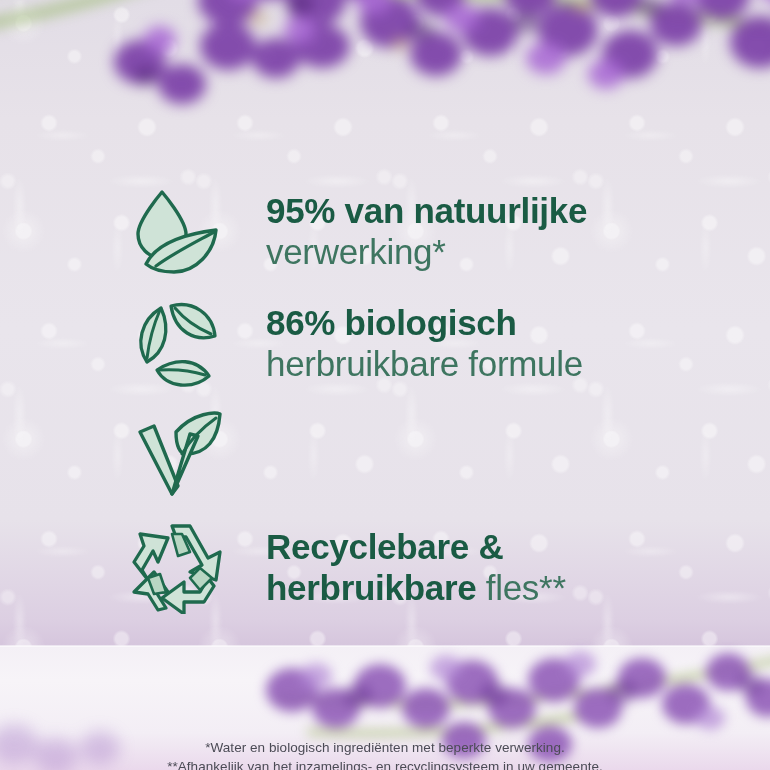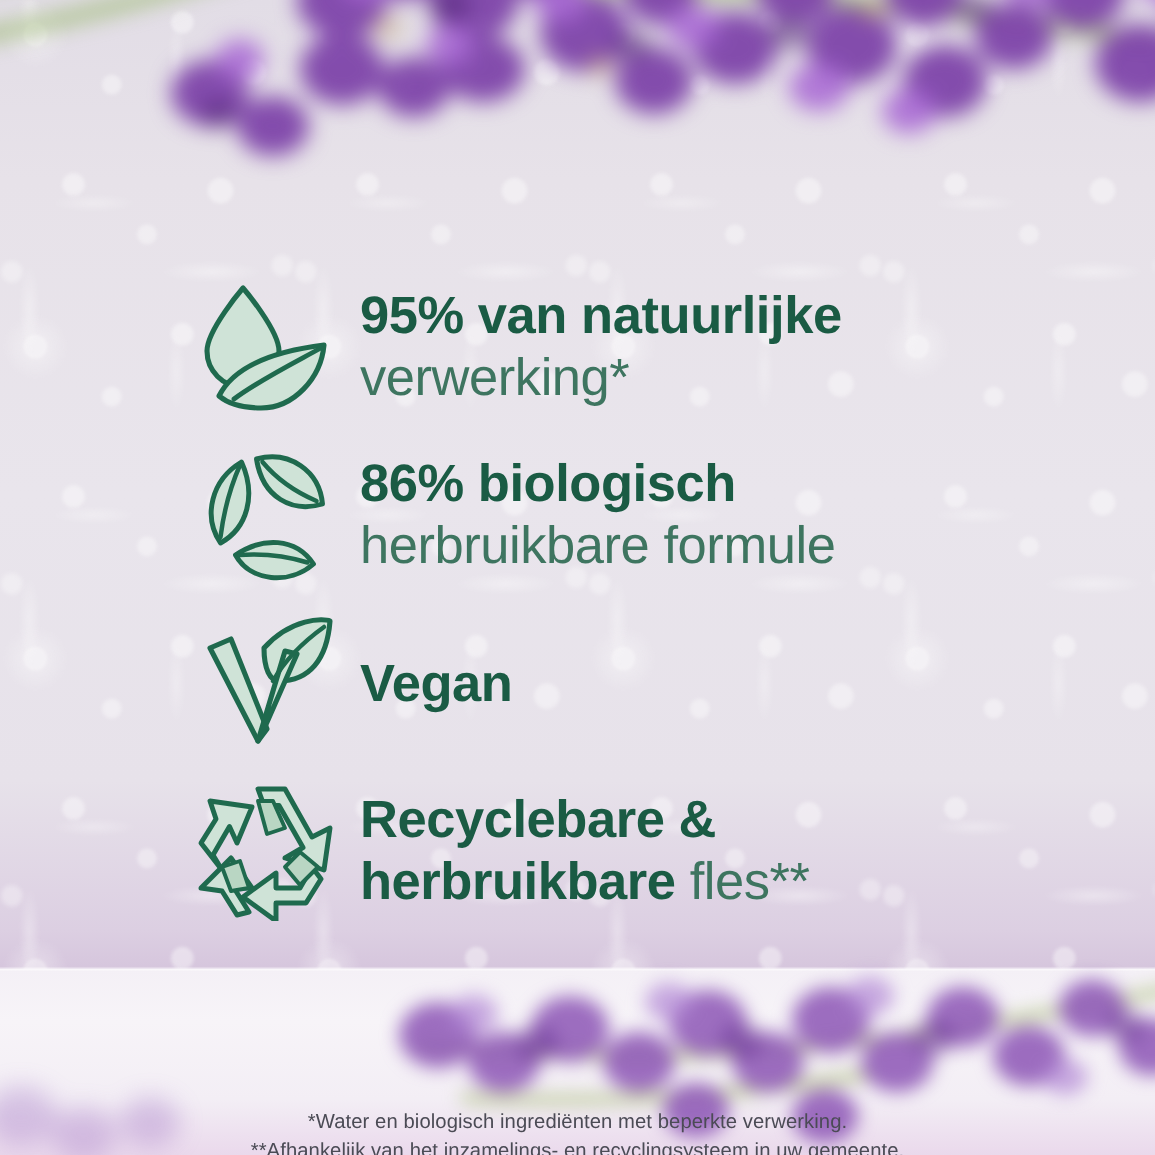--- a/index.html
+++ b/index.html
@@ -114,21 +114,21 @@
   }
   .feature-icon {
     flex: 0 0 100px;
     width: 100px;
     height: 96px;
     display: flex;
     align-items: center;
     justify-content: center;
   }
   .feature-text {
-    margin-left: 12px;
+    margin-left: 38px;
     color: #1b5c46;
     font-size: 35px;
     line-height: 1.16;
     letter-spacing: -.3px;
   }
   .feature-text .strong {
     font-weight: 700;
     color: #1a5b44;
   }
   .feature-text .light {
@@ -298,23 +298,20 @@
 
     <div class="feature-row">
       <div class="feature-icon">
         <svg width="92" height="92" viewBox="0 0 92 92">
           <path d="M44 22 C 62 2, 84 2, 88 4 C 86 30, 74 44, 54 44 C 48 44, 44 36, 44 22 Z" fill="#cfe3d7" stroke="#1f6a4e" stroke-width="3.4" stroke-linejoin="round"></path>
           <path d="M8 22 L 22 16 L 46 76 L 40 84 Z" fill="#cfe3d7" stroke="#1f6a4e" stroke-width="3.4" stroke-linejoin="round"></path>
           <path d="M40 84 L 44 76 L 66 26 L 58 24 Z" fill="#cfe3d7" stroke="#1f6a4e" stroke-width="3.4" stroke-linejoin="round"></path>
           <path d="M84 8 C 70 18, 58 30, 50 44" fill="none" stroke="#1f6a4e" stroke-width="3" stroke-linecap="round"></path>
         </svg>
       </div>
-      <div class="feature-text">
-        <div class="strong">Vegan</div>
-      </div>
     </div>
 
     <div class="feature-row">
       <div class="feature-icon">
         <svg width="100" height="92" viewBox="0 0 100 92">
           <g fill="#cfe3d7" stroke="#1f6a4e" stroke-width="3.3" stroke-linejoin="round">
             <path d="M44 4 L 62 4 L 80 36 L 92 30 L 88 58 L 62 50 L 74 43 L 58 15 L 48 15 Z"></path>
             <path d="M6 40 L 16 24 L 12 12 L 40 16 L 30 40 L 25 29 L 14 48 L 20 58 Z"></path>
             <path d="M30 88 L 20 72 L 6 70 L 26 50 L 40 70 L 28 70 L 38 86 Z"></path>
             <path d="M86 64 L 76 80 L 56 80 L 56 92 L 34 76 L 56 60 L 56 70 L 72 70 L 80 56 Z"></path>

